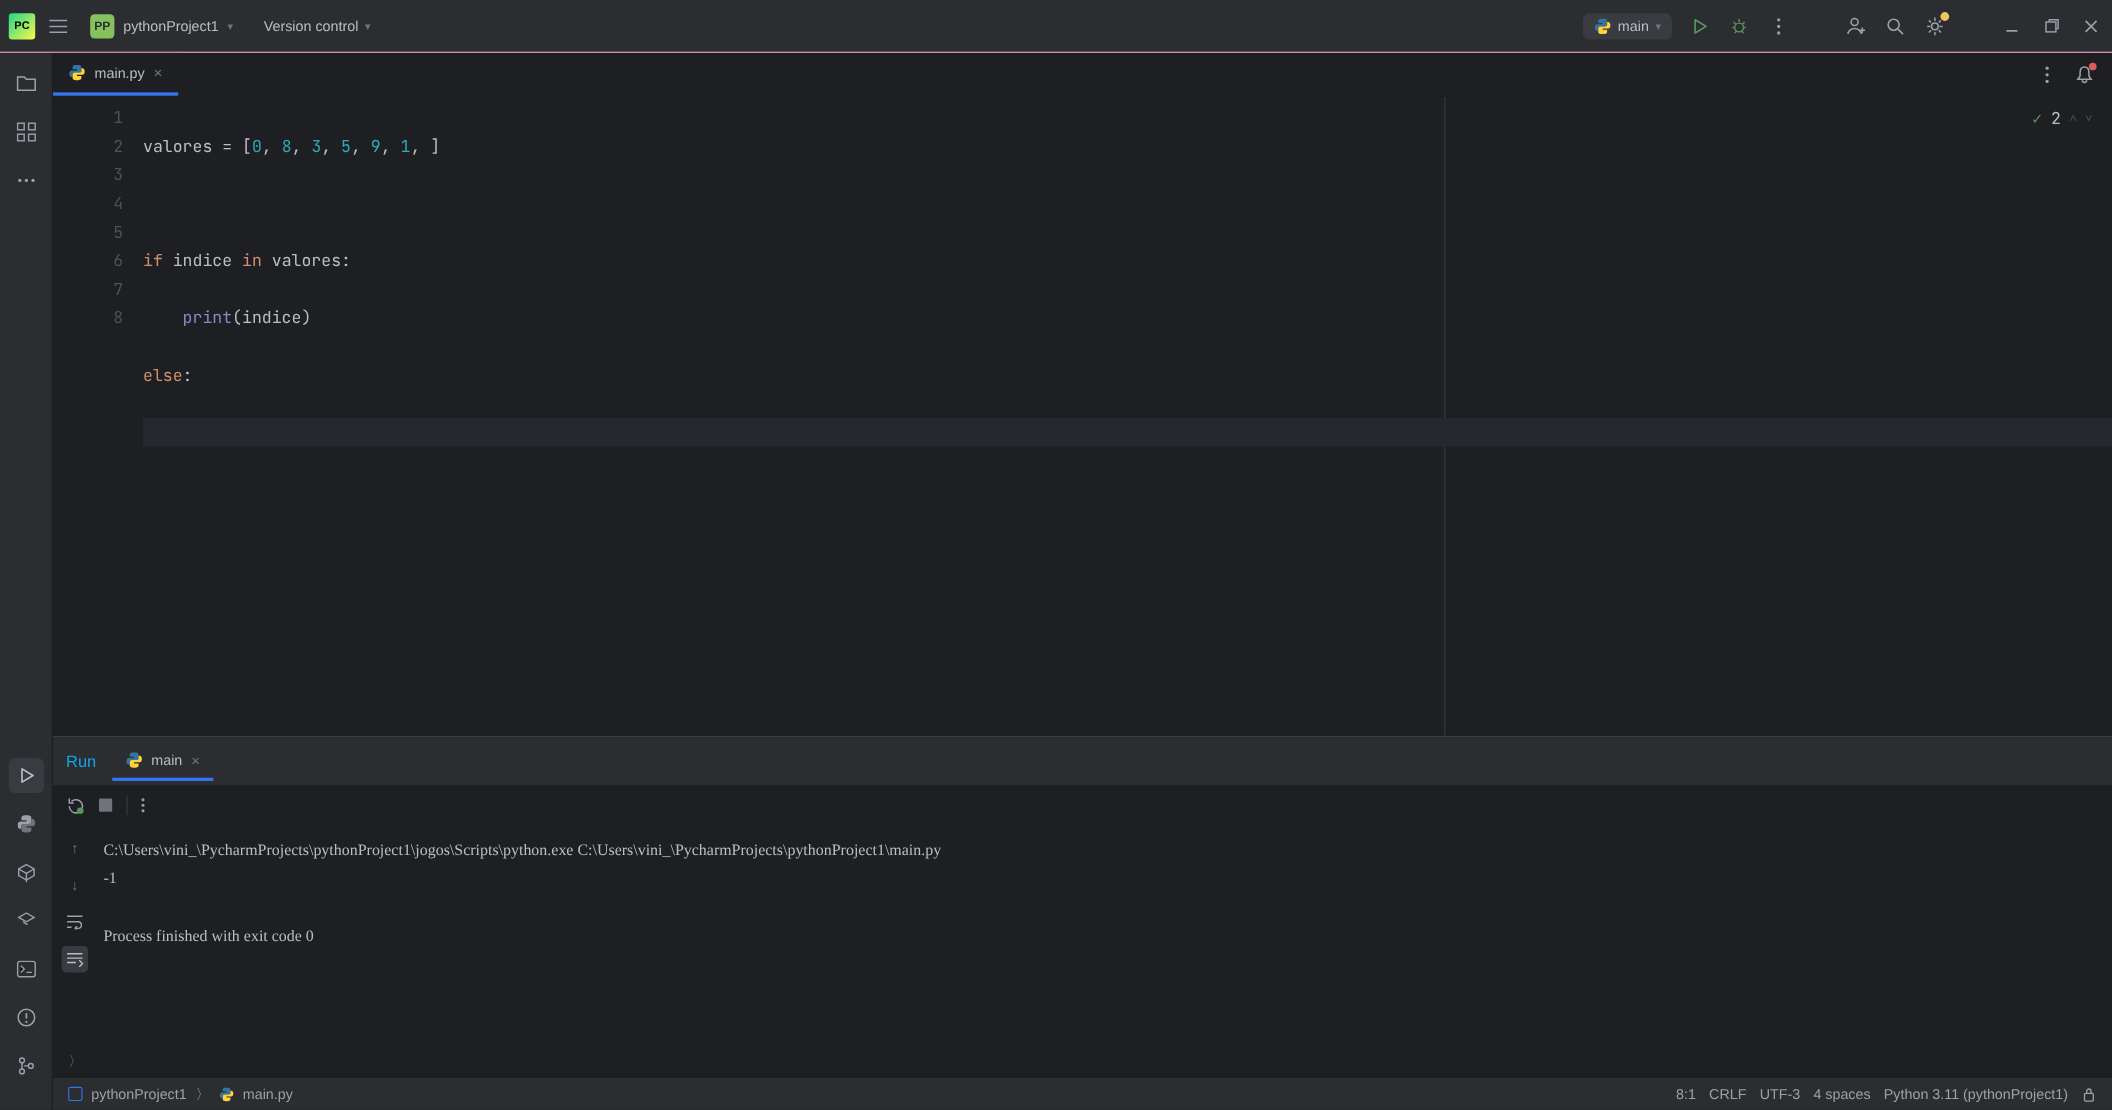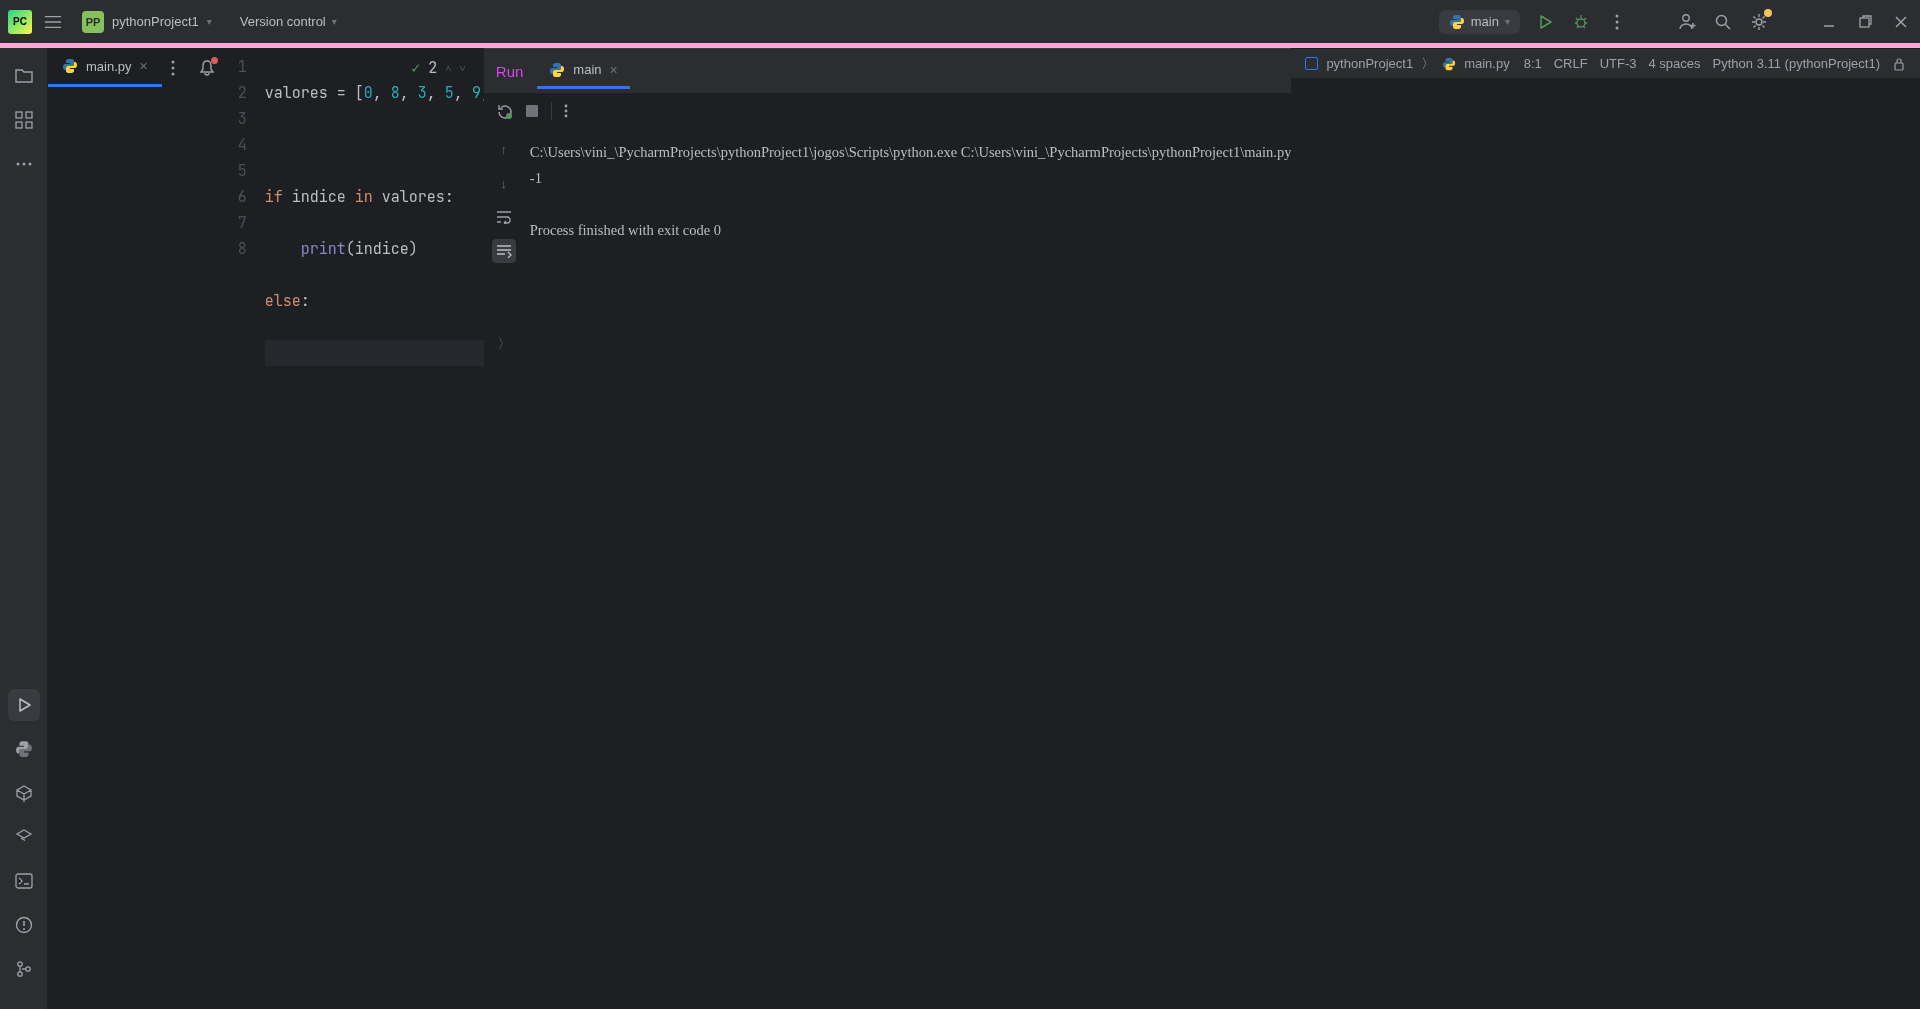--- a/index.html
+++ b/index.html
@@ -15,21 +15,21 @@
       font-size: 13px;
     }
     
     .top-toolbar {
       height: 48px;
       background: #2b2d30;
       display: flex;
       align-items: center;
       padding: 0 8px;
       gap: 8px;
-      border-bottom: 5px solid #f9a8d4;
+      border-bottom: 1px solid #f9a8d4;
     }
     .top-toolbar-left { display: flex; align-items: center; gap: 12px; flex: 1; }
     .top-toolbar-right { display: flex; align-items: center; gap: 14px; }
     .pycharm-logo {
       width: 24px; height: 24px;
       background: linear-gradient(135deg, #21d789 0%, #fcf84a 100%);
       border-radius: 3px;
       display: flex; align-items: center; justify-content: center;
       font-weight: bold; font-size: 10px; color: #000;
     }
@@ -49,21 +49,21 @@
     .settings-dot { position: relative;}
     .settings-dot::after { content:''; position:absolute; top:-2px; right:-2px; width:8px; height:8px; background:#f2c55c; border-radius:50%;}
     
     .main-area { display:flex; flex:1; overflow:hidden;}
     
     .left-sidebar { width:48px; background:#2b2d30; display:flex; flex-direction:column; align-items:center; padding-top:12px; gap:12px; border-right:1px solid #1e1f22;}
     .left-sidebar .spacer { flex:1; }
     .sb-icon { width:32px; height:32px; display:flex;align-items:center;justify-content:center; cursor:pointer; border-radius:6px; color:#9da0a8;}
     .sb-icon.active { background:#393b40; color:#bcbec4;}
     
-    .content-col { flex:1; display:flex; flex-direction:row; overflow:hidden;}
+    .content-col { flex:1; display:flex; flex-direction:column; overflow:hidden;}
     
     .editor-tabs { height:40px; background:#1e1f22; display:flex; align-items:stretch; border-bottom:1px solid #1e1f22;}
     .editor-tab { display:flex;align-items:center; gap:8px; padding:0 14px; background:#1e1f22; border-bottom:3px solid #3574f0; cursor:pointer; position:relative;}
     .editor-tab .tab-close { font-size:14px; color:#6f737a; cursor:pointer;}
     .editor-tabs-right { margin-left:auto; display:flex; align-items:center; gap:12px; padding-right:14px;}
     .bell-dot { position:relative;}
     .bell-dot::after { content:''; position:absolute; top:0px; right:0px; width:7px; height:7px; background:#db5c5c; border-radius:50%;}
     
     .editor-wrap { flex:1; display:flex; background:#1e1f22; font-family:'JetBrains Mono','Consolas',monospace; font-size:15px; position:relative; overflow:hidden;}
     .gutter { width:82px; text-align:right; padding:6px 18px 6px 6px; color:#4b5059; user-select:none; line-height:26px;}
@@ -75,21 +75,21 @@
     .insp-check { color:#57965c;}
     .insp-arrow { color:#6f737a; cursor:pointer; font-size:11px;}
     
     .kw { color:#cf8e6d;}
     .num { color:#2aacb8;}
     .builtin { color:#8888c6;text-align:right;}
     .underline-weak { border-bottom:1px dotted #5f826b;}
     
     .run-panel { height:310px; background:#1e1f22; border-top:1px solid #393b40; display:flex; flex-direction:column;}
     .run-tabs { height:44px; display:flex; align-items:center; padding: 0 12px; gap:14px; background:#2b2d30;}
-    .run-title { font-size:15px; color:#d946ef; font-weight:500;}
+    .run-title { font-size:15px; color:#0ea5e9; font-weight:500;}
     .run-subtab { display:flex;align-items:center;gap:8px; padding:8px 12px; border-bottom:3px solid #3574f0; cursor:pointer;}
     .run-subtab .tab-close { font-size:14px; color:#6f737a; cursor:pointer;}
     .run-toolbar { height:36px; display:flex; align-items:center; padding:0 12px; gap:12px; background:#1e1f22;}
     .run-body { flex:1; display:flex; overflow:hidden;}
     .run-left-icons { width:40px; display:flex; flex-direction:column; align-items:center; gap:10px; padding-top:8px;}
     .run-left-icons .ico { width:24px; height:24px; display:flex;align-items:center;justify-content:center; color:#6f737a; cursor:pointer; border-radius:4px;}
     .run-left-icons .ico.sel { background:#393b40;}
     .run-output { flex:1; padding:10px 0 0 6px; font-family:Liberation Serif, serif; font-size:14.5px; line-height:26px; color:#bcbec4; white-space:pre;}
     .run-bottom-chevron { height:28px; display:flex; align-items:center; padding-left:14px; color:#6f737a;}
     

